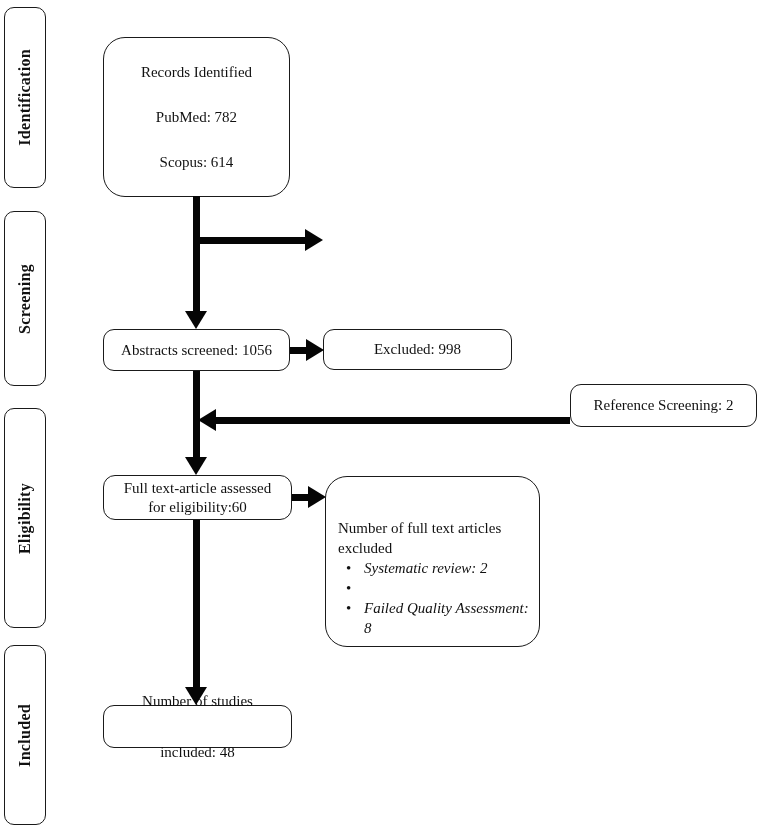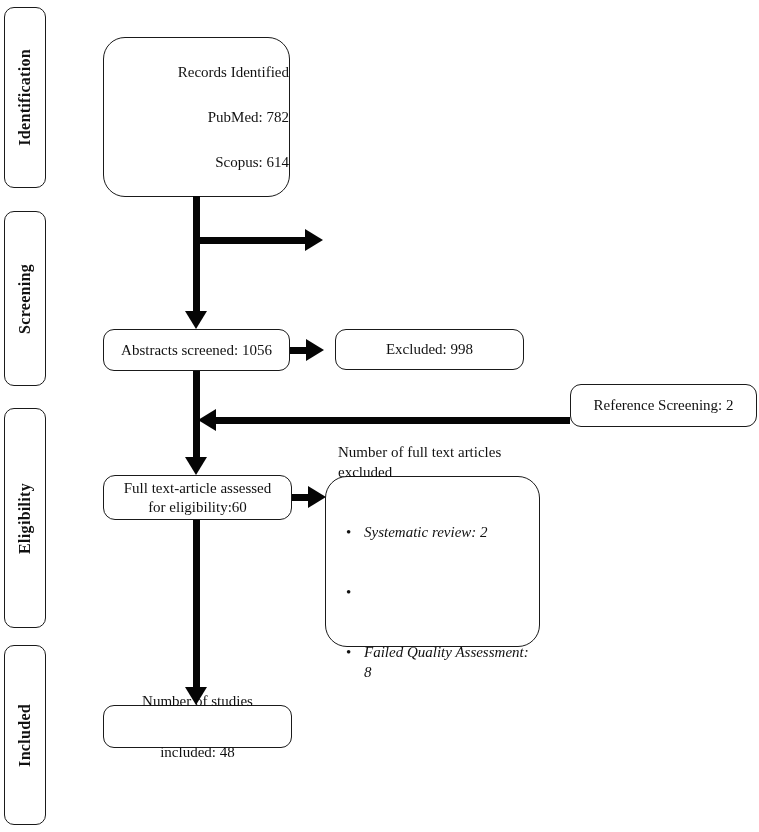--- a/index.html
+++ b/index.html
@@ -49,25 +49,24 @@
     letter-spacing: 0.3px;
     white-space: nowrap;
   }
 
   
   .records-box { gap: 26px; }
 
   
   .ftex-box {
     align-items: flex-start;
-    justify-content: center;
+    justify-content: flex-end;
     text-align: left;
     padding: 8px 10px 8px 12px;
     line-height: 20px;
-    gap: 40px;
   }
   .bullet-row { display: flex; width: 100%; }
   .bullet-row .bullet-glyph { width: 18px; padding-left: 8px; flex: 0 0 26px; }
   .bullet-row .bullet-text { flex: 1; font-style: italic; }
 
   
   .line { position: absolute; background: #050505; }
 
   
   .arr { position: absolute; width: 0; height: 0; }
@@ -86,42 +85,42 @@
   <div class="stage" style="top:211px; height:175px;">
     <span class="stage-label">Screening</span>
   </div>
   <div class="stage" style="top:408px; height:220px;">
     <span class="stage-label">Eligibility</span>
   </div>
   <div class="stage" style="top:645px; height:180px;">
     <span class="stage-label">Included</span>
   </div>
 
-  <div class="box big-radius records-box" style="left:103px; top:37px; width:187px; height:160px;align-items:flex-end;">
+  <div class="box big-radius records-box" style="left:103px; top:37px; width:187px; height:160px;">
     <div>Records Identified</div>
     <div>PubMed: 782</div>
     <div>Scopus: 614</div>
   </div>
 
   <div class="box" style="left:103px; top:329px; width:187px; height:42px;">
     <div>Abstracts screened: 1056</div>
   </div>
 
   <div class="box" style="left:103px; top:475px; width:189px; height:45px;border-radius:12px;">
     <div>Full text-article assessed</div>
     <div>for eligibility:60</div>
   </div>
 
   <div class="box" style="left:103px; top:705px; width:189px; height:43px;gap:32px;">
     <div>Number of studies</div>
     <div>included: 48</div>
   </div>
 
 
-  <div class="box" style="left:323px; top:329px; width:189px; height:41px;margin-left:12px;">
+  <div class="box" style="left:323px; top:329px; width:189px; height:41px;">
     <div>Excluded: 998</div>
   </div>
 
   <div class="box" style="left:570px; top:384px; width:187px; height:43px;">
     <div>Reference Screening: 2</div>
   </div>
 
   <div class="box big-radius ftex-box" style="left:325px; top:476px; width:215px; height:171px;">
     <div>Number of full text articles excluded</div>
     <div class="bullet-row">

